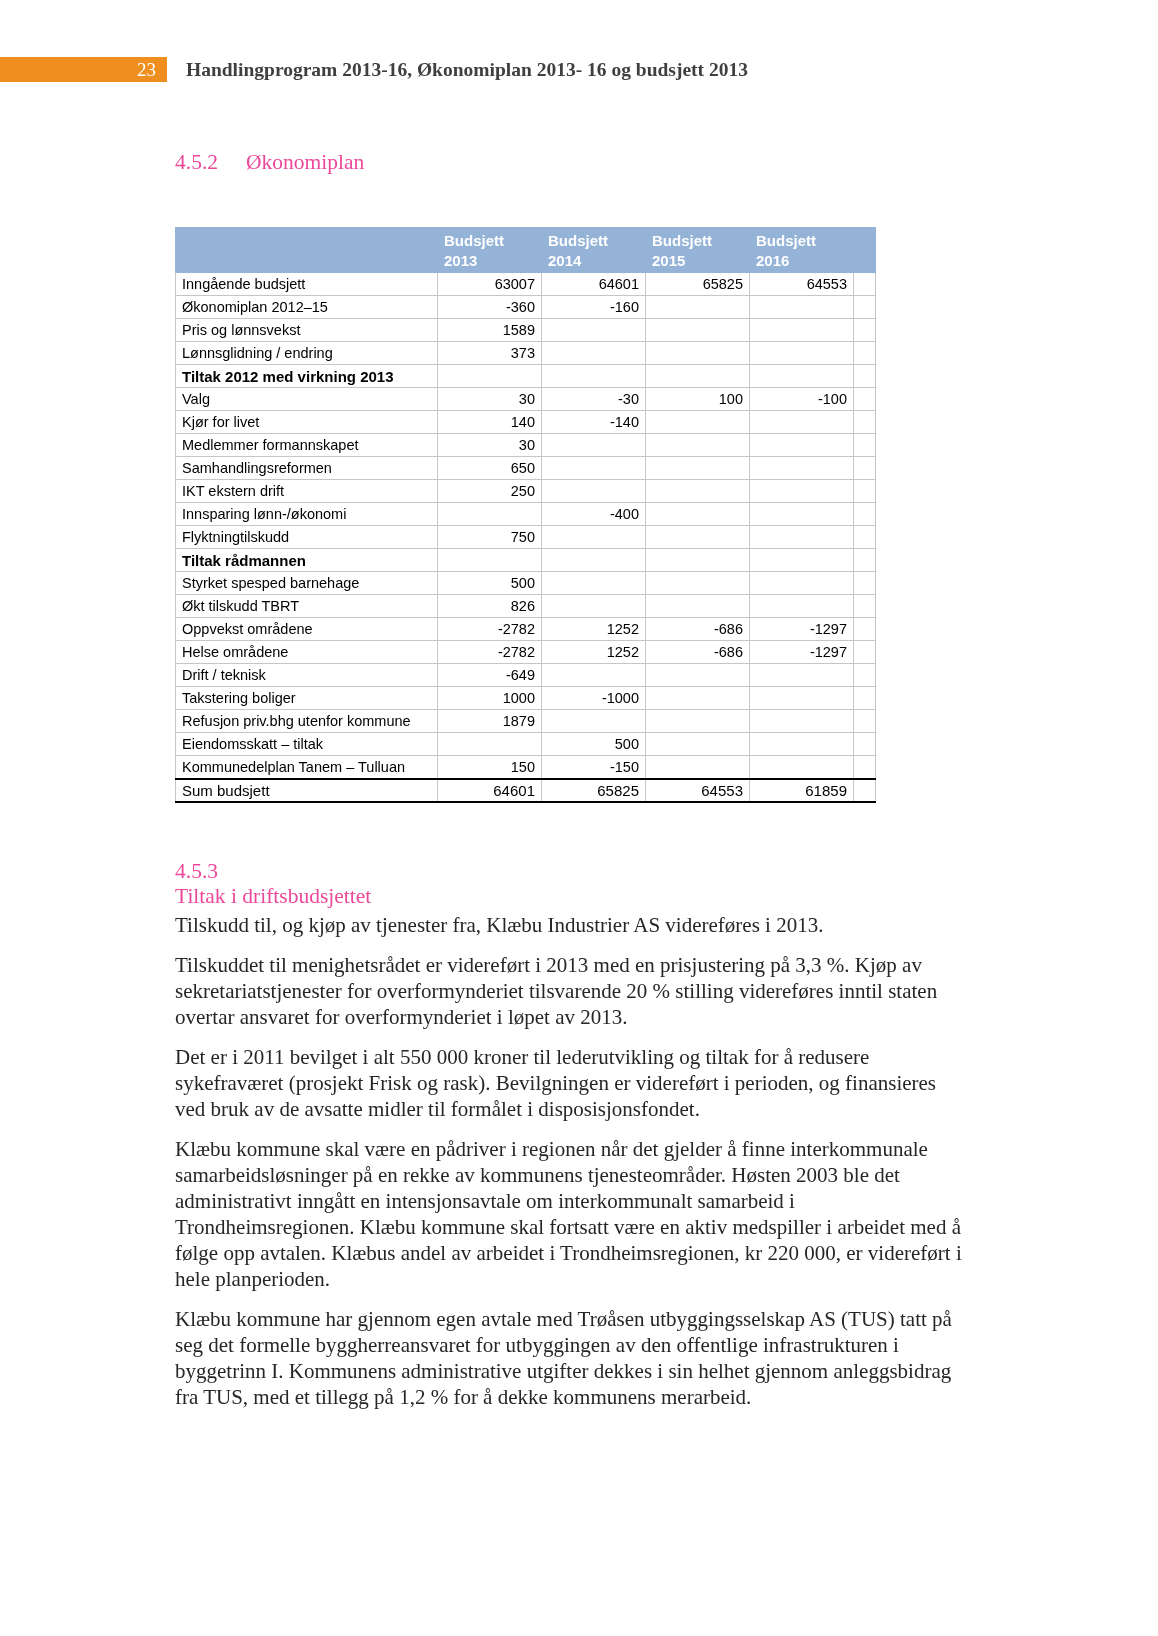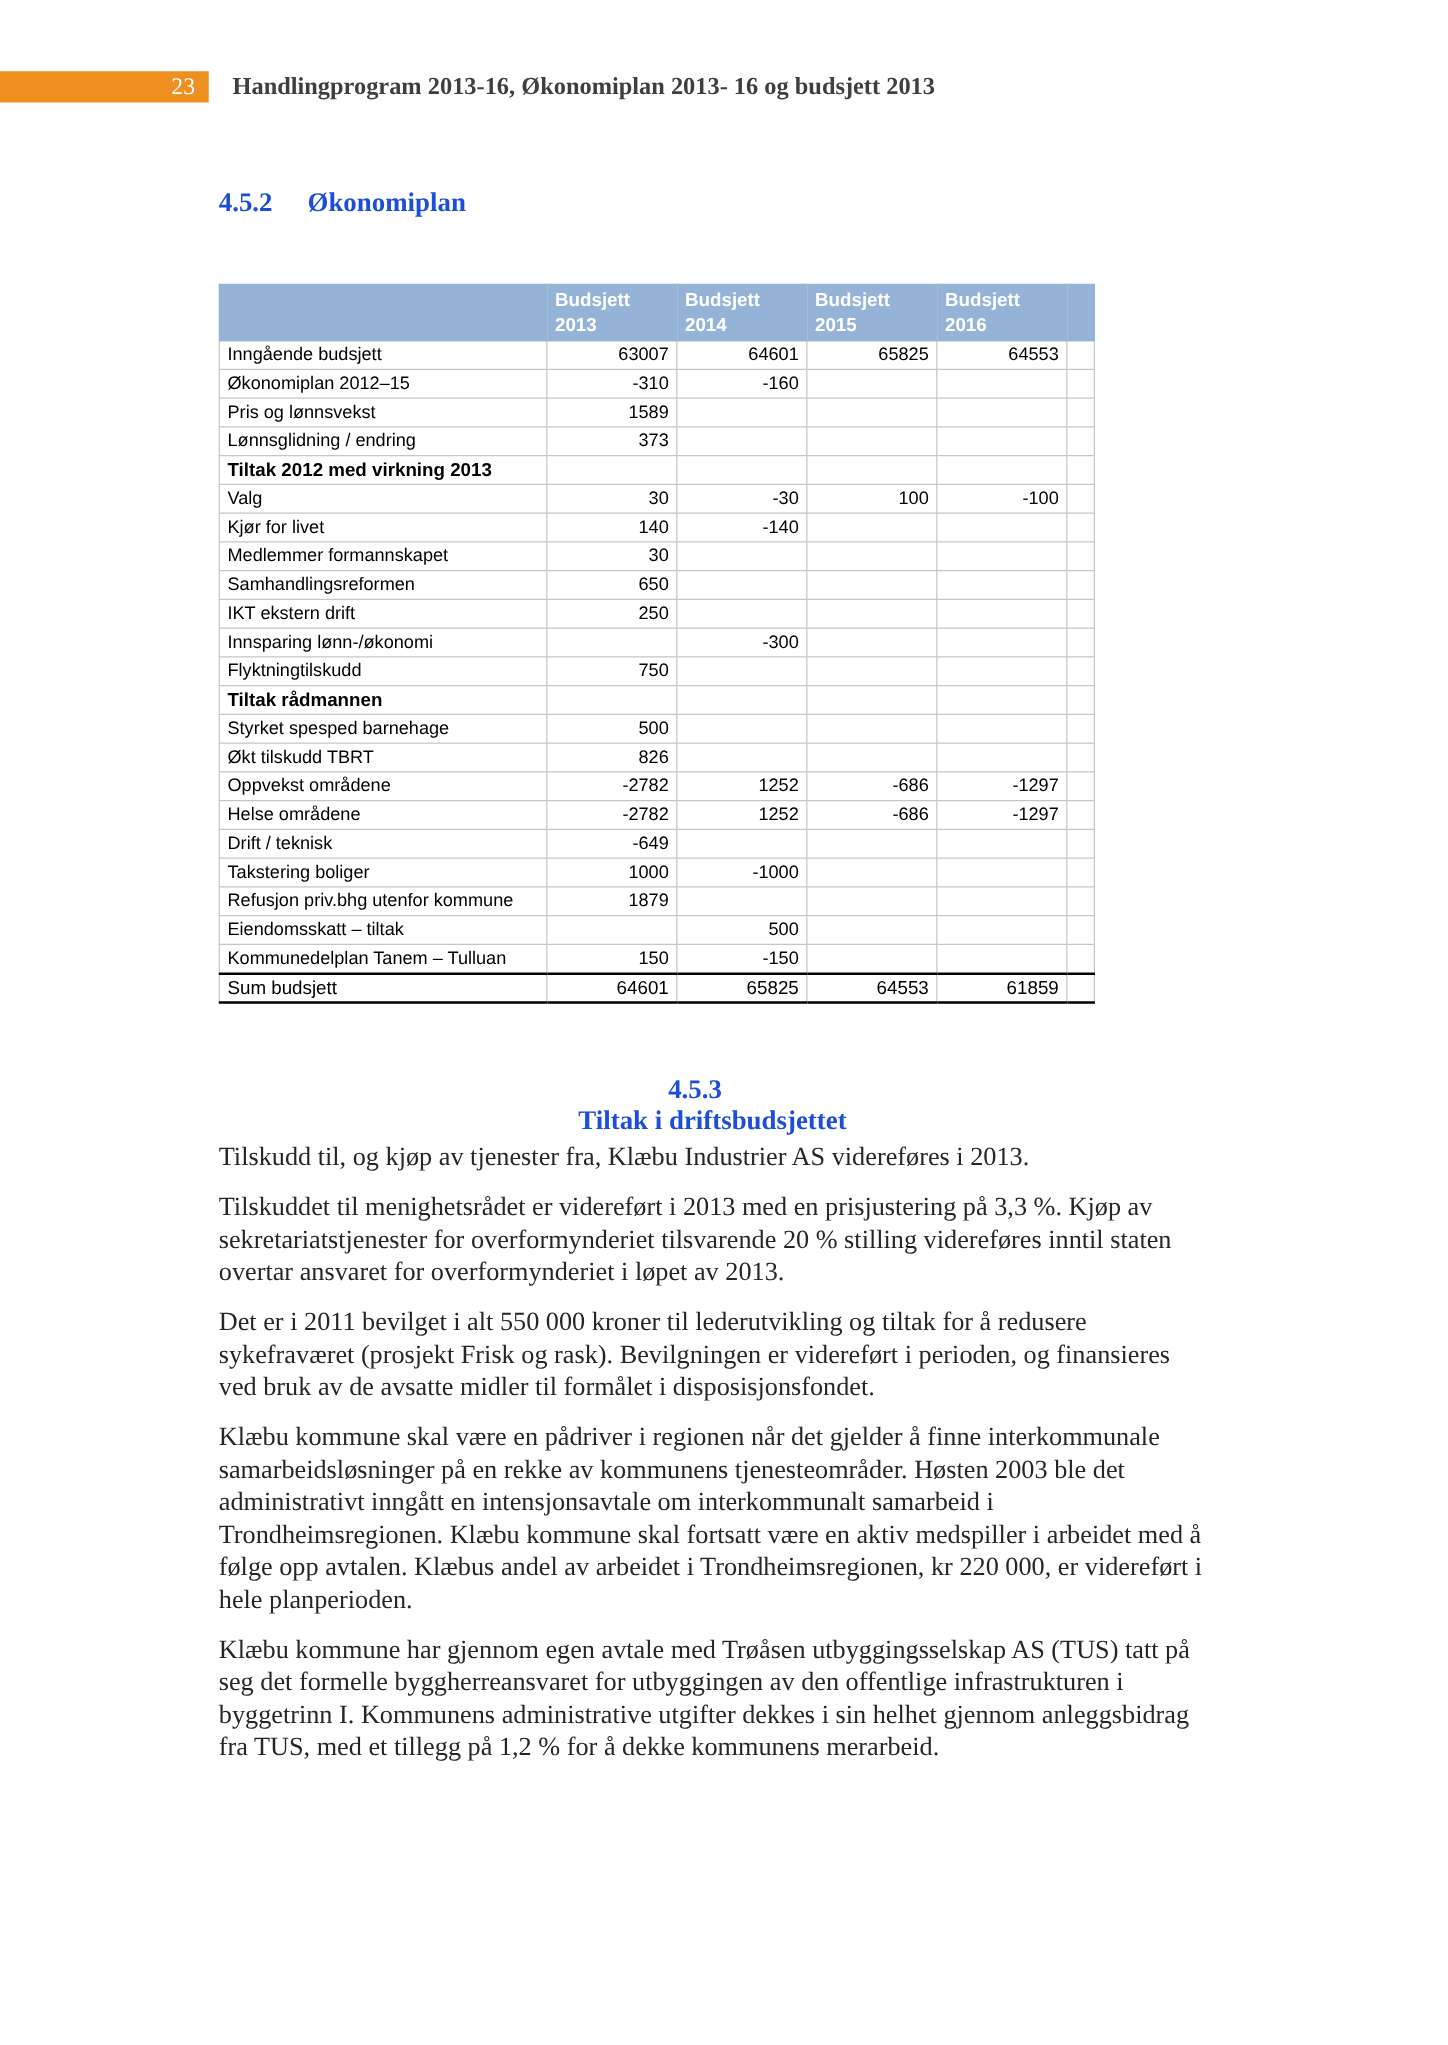--- a/index.html
+++ b/index.html
@@ -17,22 +17,22 @@
     padding-right:11px; font-size:19px;
   }
   .header-title {
     position:absolute; left:186px; top:0; height:25px;
     display:flex; align-items:center;
     font-weight:bold; font-size:19.5px; color:#3f3f3f; white-space:nowrap;
   }
   
   .content { position:absolute; left:175px; top:150px; width:790px; }
   .sec {
-    color:#1d4ed8; font-size:21.5px; font-weight:bold;
-    display:flex; align-items:center;
+    color:#ec4899; font-size:21.5px; font-weight:normal;
+    display:flex; align-items:flex-start;
   }
   .sec .sec-num { margin-right:28px; }
   .sec2 { margin-top:56px;flex-direction:column; }
   
   table.budget {
     border-collapse:collapse; margin-top:52px;
     font-family:"Liberation Sans", sans-serif; font-size:14.5px; color:#000;padding-left:20px;
   }
   table.budget th, table.budget td {
     border:1px solid #C6C6C6; height:23px; padding:0 6px; vertical-align:middle;
@@ -99,21 +99,21 @@
         <tr>
           <td class="label">Inngående budsjett</td>
           <td class="num">63007</td>
           <td class="num">64601</td>
           <td class="num">65825</td>
           <td class="num">64553</td>
           <td class="tail"></td>
         </tr>
         <tr>
           <td class="label">Økonomiplan 2012–15</td>
-          <td class="num">-310</td>
+          <td class="num">-360</td>
           <td class="num">-160</td>
           <td class="num"></td>
           <td class="num"></td>
           <td class="tail"></td>
         </tr>
         <tr>
           <td class="label">Pris og lønnsvekst</td>
           <td class="num">1589</td>
           <td class="num"></td>
           <td class="num"></td>
@@ -172,21 +172,21 @@
           <td class="label">IKT ekstern drift</td>
           <td class="num">250</td>
           <td class="num"></td>
           <td class="num"></td>
           <td class="num"></td>
           <td class="tail"></td>
         </tr>
         <tr>
           <td class="label">Innsparing lønn-/økonomi</td>
           <td class="num"></td>
-          <td class="num">-300</td>
+          <td class="num">-400</td>
           <td class="num"></td>
           <td class="num"></td>
           <td class="tail"></td>
         </tr>
         <tr>
           <td class="label">Flyktningtilskudd</td>
           <td class="num">750</td>
           <td class="num"></td>
           <td class="num"></td>
           <td class="num"></td>

